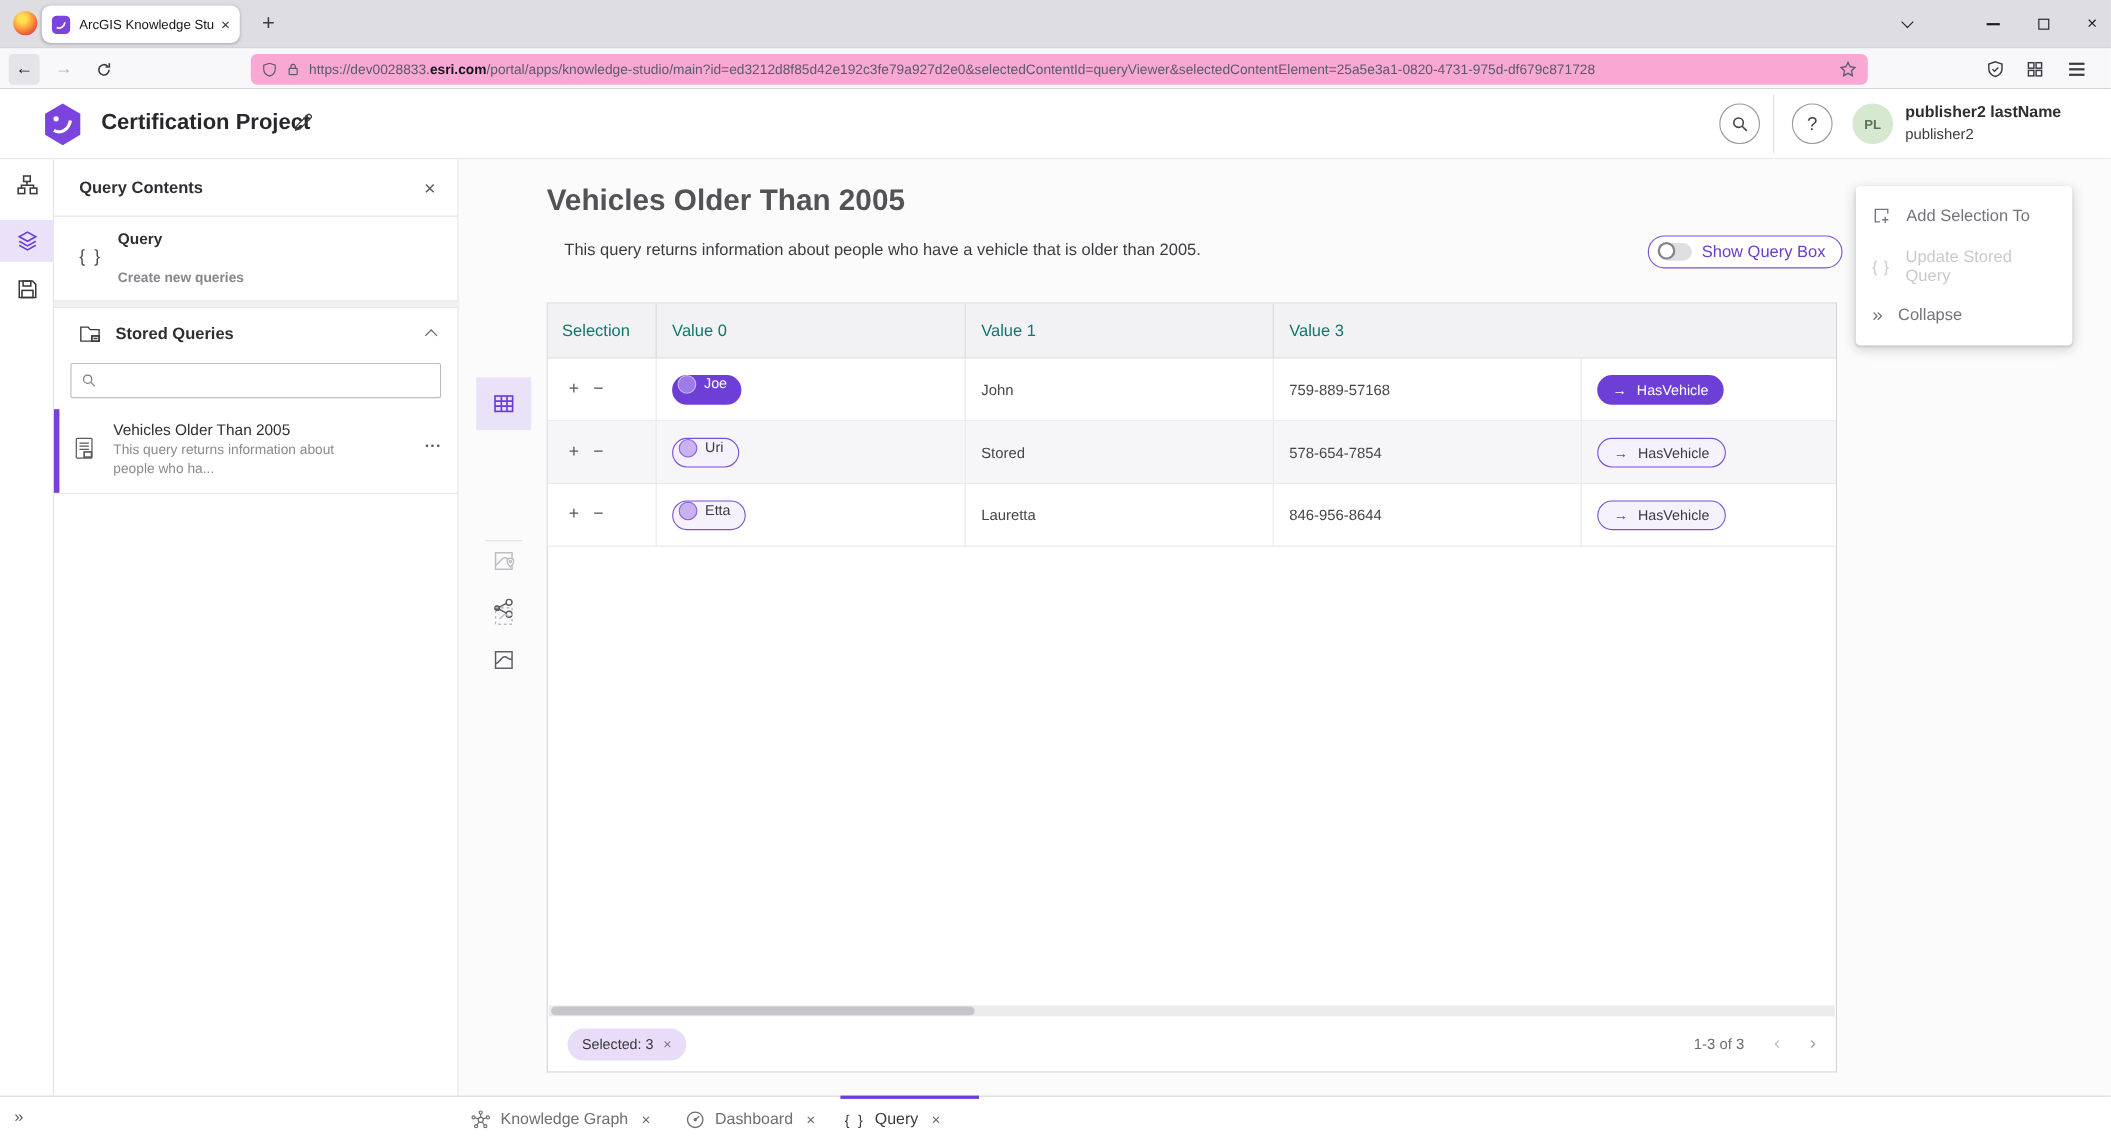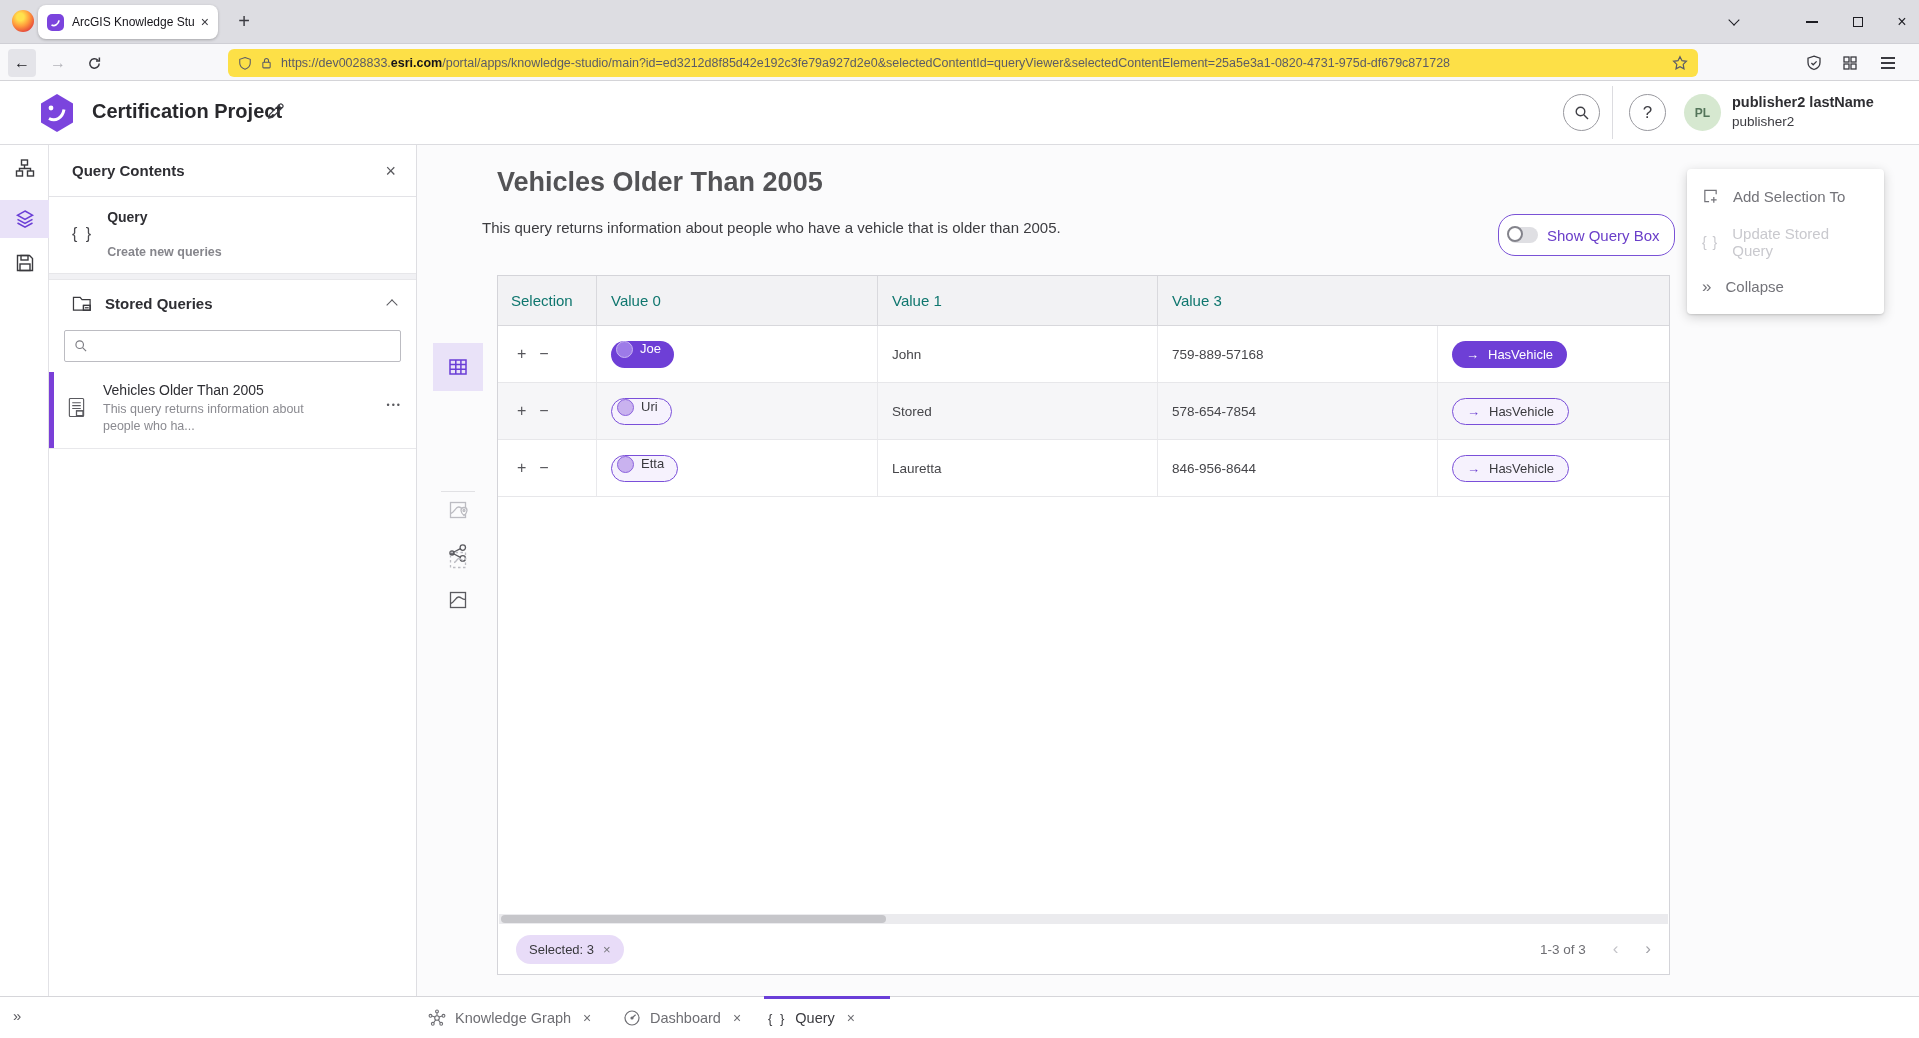--- a/index.html
+++ b/index.html
@@ -20,21 +20,21 @@
   .chev-down { width:8px; height:8px; border-right:1.6px solid #1c1c22; border-bottom:1.6px solid #1c1c22; transform:rotate(45deg); margin-top:-4px; }
   .min-bar { width:12px; height:1.6px; background:#1c1c22; }
   .max-box { width:10px; height:10px; border:1.6px solid #1c1c22; }
   .x-glyph { font-size:16px; line-height:1; }
 
   .urlrow { position:absolute; left:0; top:44px; right:0; height:37px; background:#f8f8fa; border-bottom:1px solid #d4d4d8; }
   .navbtn { position:absolute; top:5px; width:28px; height:28px; border-radius:4px; display:flex; align-items:center; justify-content:center; font-size:16px; }
   .nav-back { left:8px; background:#e4e4e9; color:#1c1c22; }
   .nav-fwd { left:44px; color:#b4b4ba; }
   .nav-refresh { left:80px; }
-  .urlfield { position:absolute; left:228px; top:5px; width:1470px; height:28px; background:#fde047; border-radius:6px;
+  .urlfield { position:absolute; left:228px; top:5px; width:1470px; height:28px; background:#f9a8d4; border-radius:6px;
               display:flex; align-items:center; padding:0 10px; gap:8px; }
   .urltext { font-size:12.5px; color:#5b5b66; white-space:nowrap; overflow:hidden; }
   .urltext b { color:#15141a; }
   .url-star { margin-left:auto; }
   .chrome-right { position:absolute; top:5px; height:28px; display:flex; align-items:center; justify-content:center; width:30px; }
   .burger { display:flex; flex-direction:column; gap:3px; }
   .burger span { display:block; width:14px; height:1.7px; background:#3a3a40; }
 
   
   .appheader { position:absolute; left:0; top:81px; right:0; height:64px; background:#fff; border-bottom:1px solid #dcdce0; }
@@ -76,22 +76,22 @@
   .search-box input { border:none; outline:none; flex:1; font-size:13px; font-family:"Liberation Sans",sans-serif; background:transparent; color:#333; }
   .stored-item { position:relative; margin-top:10px; padding:10px 38px 13px 54px; border-bottom:1px solid #e8e8eb; }
   .stored-item::before { content:""; position:absolute; left:0; top:0; bottom:0; width:5px; background:#7a3fd8; }
   .si-doc { position:absolute; left:18px; top:25px; }
   .si-title { font-size:14px; color:#2e2e33; }
   .si-desc { font-size:12.5px; color:#8a8a90; line-height:17px; margin-top:3px; }
   .si-menu { position:absolute; right:14px; top:28px; font-size:9px; letter-spacing:2px; color:#5a5a5f; }
 
   .main { position:absolute; left:417px; top:0; right:0; bottom:0; background:#fbfbfc; }
   .main-title { position:absolute; left:80px; top:22px; font-size:27px; font-weight:700; color:#535356; }
-  .main-subtitle { position:absolute; left:65px; top:74px; font-size:15px; color:#3c3c40; }
-  .toggle-pill { position:absolute; left:1081px; top:69px; height:42px; border:1.5px solid #7a52d6; border-radius:17px;
+  .main-subtitle { position:absolute; left:96px; top:74px; font-size:15px; color:#3c3c40; }
+  .toggle-pill { position:absolute; left:1081px; top:69px; height:30px; border:1.5px solid #7a52d6; border-radius:17px;
                  background:#fff; display:flex; align-items:center; gap:9px; padding:0 14px 0 9px; }
   .switch { position:relative; width:30px; height:16px; border-radius:8px; background:#dfdfe3; }
   .switch-knob { position:absolute; left:-1px; top:-1px; width:16px; height:16px; border-radius:50%; background:#fff; border:2px solid #83838b; }
   .toggle-label { font-size:15px; color:#6a3ec9; white-space:nowrap; }
 
   .tool { position:absolute; left:16px; width:50px; height:48px; display:flex; align-items:center; justify-content:center; }
   .tool.selected { background:#e9e2f8; }
   .tool-icon { position:absolute; left:31px; }
   .tool-divider { position:absolute; left:24px; width:34px; height:1px; background:#e1e1e4; top:346px; }
 

